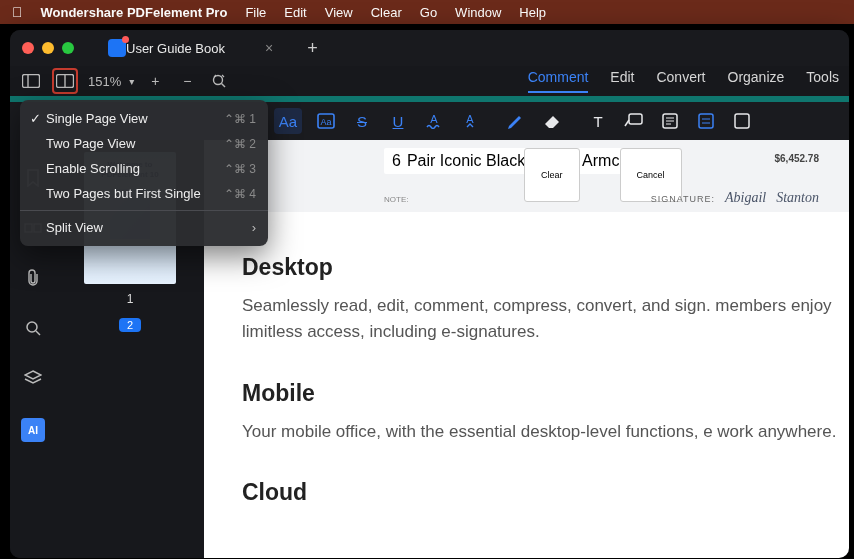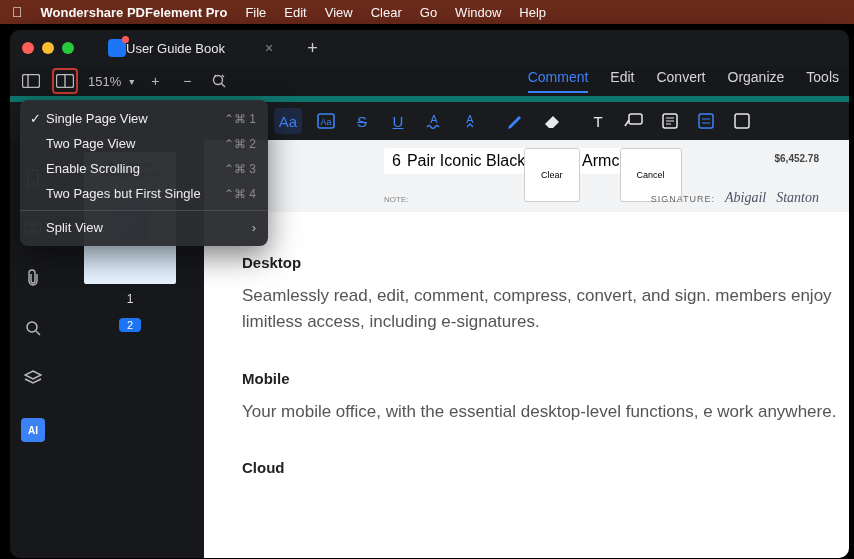--- a/index.html
+++ b/index.html
@@ -130,21 +130,21 @@
   }
   .strip-row { display:flex; align-items:center; gap:6px; background:#fff; padding:4px 8px; border-radius:2px;}
   .strip-btn { font-size:9px; padding:21px 16px; border:1px solid #ccc; background:#fff;border-radius:3px;}
   .strip-price { font-size:10px; color:#444; margin-left:auto; font-weight:600;}
   .sig { font-family: cursive; font-size:14px; color:#4a5468;font-style:italic;}
   .docpage {
     flex:1; background:#fff;
     padding: 26px 0 0 38px;
     color:#222;
   }
-  .docpage h2 { font-size:15px; font-weight:700; margin-top:16px; margin-bottom:12px;}
+  .docpage h2 { font-size:23px; font-weight:700; margin-top:16px; margin-bottom:12px;}
   .docpage p { font-size:17px; line-height:1.55; color:#555; max-width:620px;}
   
   .dropdown {
     position:absolute;
     top: 100px; left: 20px;
     width: 248px;
     background: rgba(44,45,49,0.97);
     border-radius: 8px;
     padding: 6px 0;
     box-shadow: 0 10px 30px rgba(0,0,0,0.5);

